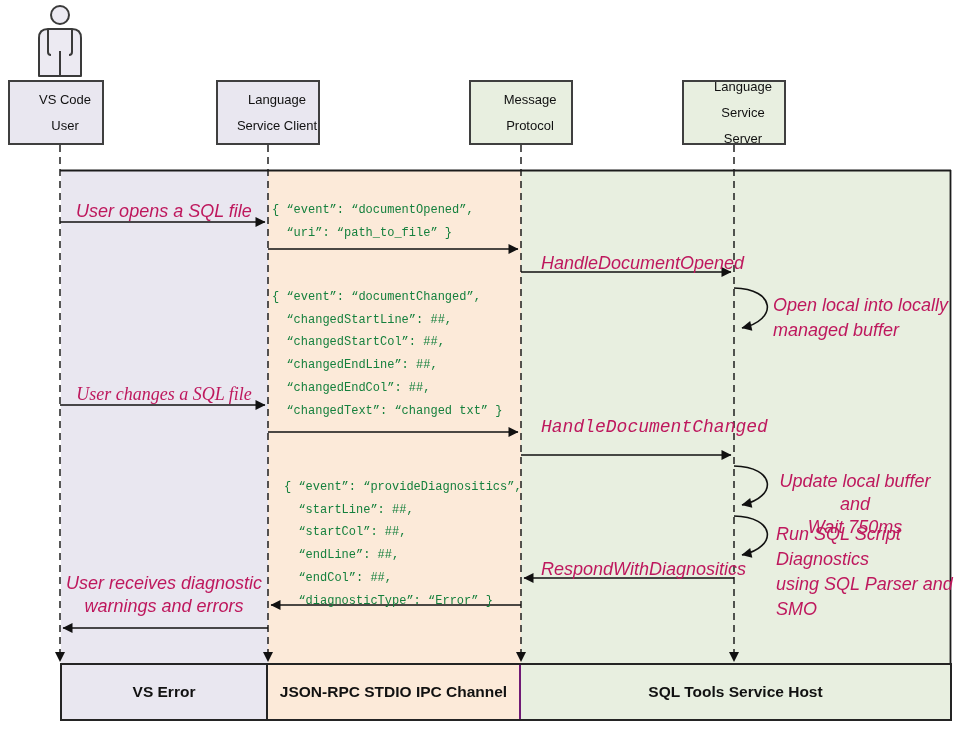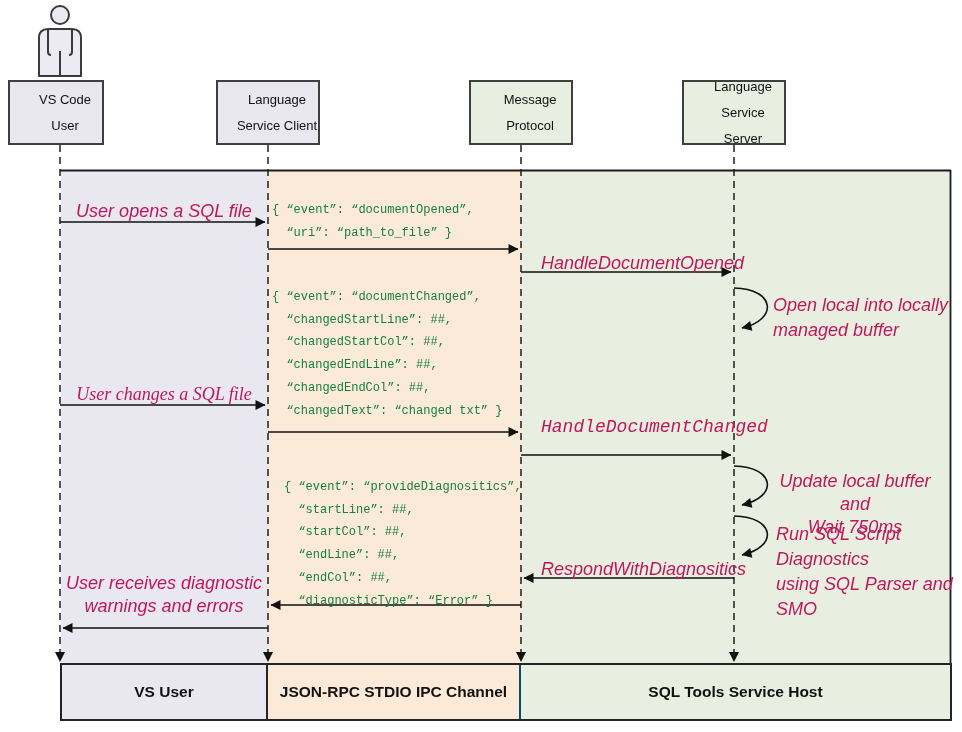--- a/index.html
+++ b/index.html
@@ -34,21 +34,21 @@
   }
   .footer-row{
     position:absolute;left:60px;top:663px;width:892px;height:58px;box-sizing:border-box;
     border:2px solid #242424;display:flex;z-index:4;
   }
   .fcell{
     box-sizing:border-box;display:flex;align-items:center;justify-content:center;
     font-weight:bold;font-size:15.5px;
   }
   .fcell.c1{width:206px;background:var(--lavender);border-right:2px solid #242424;}
-  .fcell.c2{width:253px;background:var(--peach);border-right:2px solid #0c4a6e;}
+  .fcell.c2{width:253px;background:var(--peach);border-right:2px solid #701a75;}
   .fcell.c3{flex:1;background:var(--green);}
   .actor{position:absolute;left:32px;top:4px;z-index:4;}
 </style>
 </head>
 <body>
 
 <div class="stage">
 
   <div class="lane lane-user"></div>
   <div class="lane lane-rpc"></div>
@@ -135,18 +135,18 @@
   “changedEndCol”: ##,
   “changedText”: “changed txt” }</div>
   <div class="json-block" style="left:284px;top:464px;margin-top:12px;">{ “event”: “provideDiagnositics”,
   “startLine”: ##,
   “startCol”: ##,
   “endLine”: ##,
   “endCol”: ##,
   “diagnosticType”: “Error” }</div>
 
   <div class="footer-row">
-    <div class="fcell c1">VS User</div>
+    <div class="fcell c1">VS Error</div>
     <div class="fcell c2">JSON-RPC STDIO IPC Channel</div>
     <div class="fcell c3">SQL Tools Service Host</div>
   </div>
 
 </div>
 
 </body></html>

